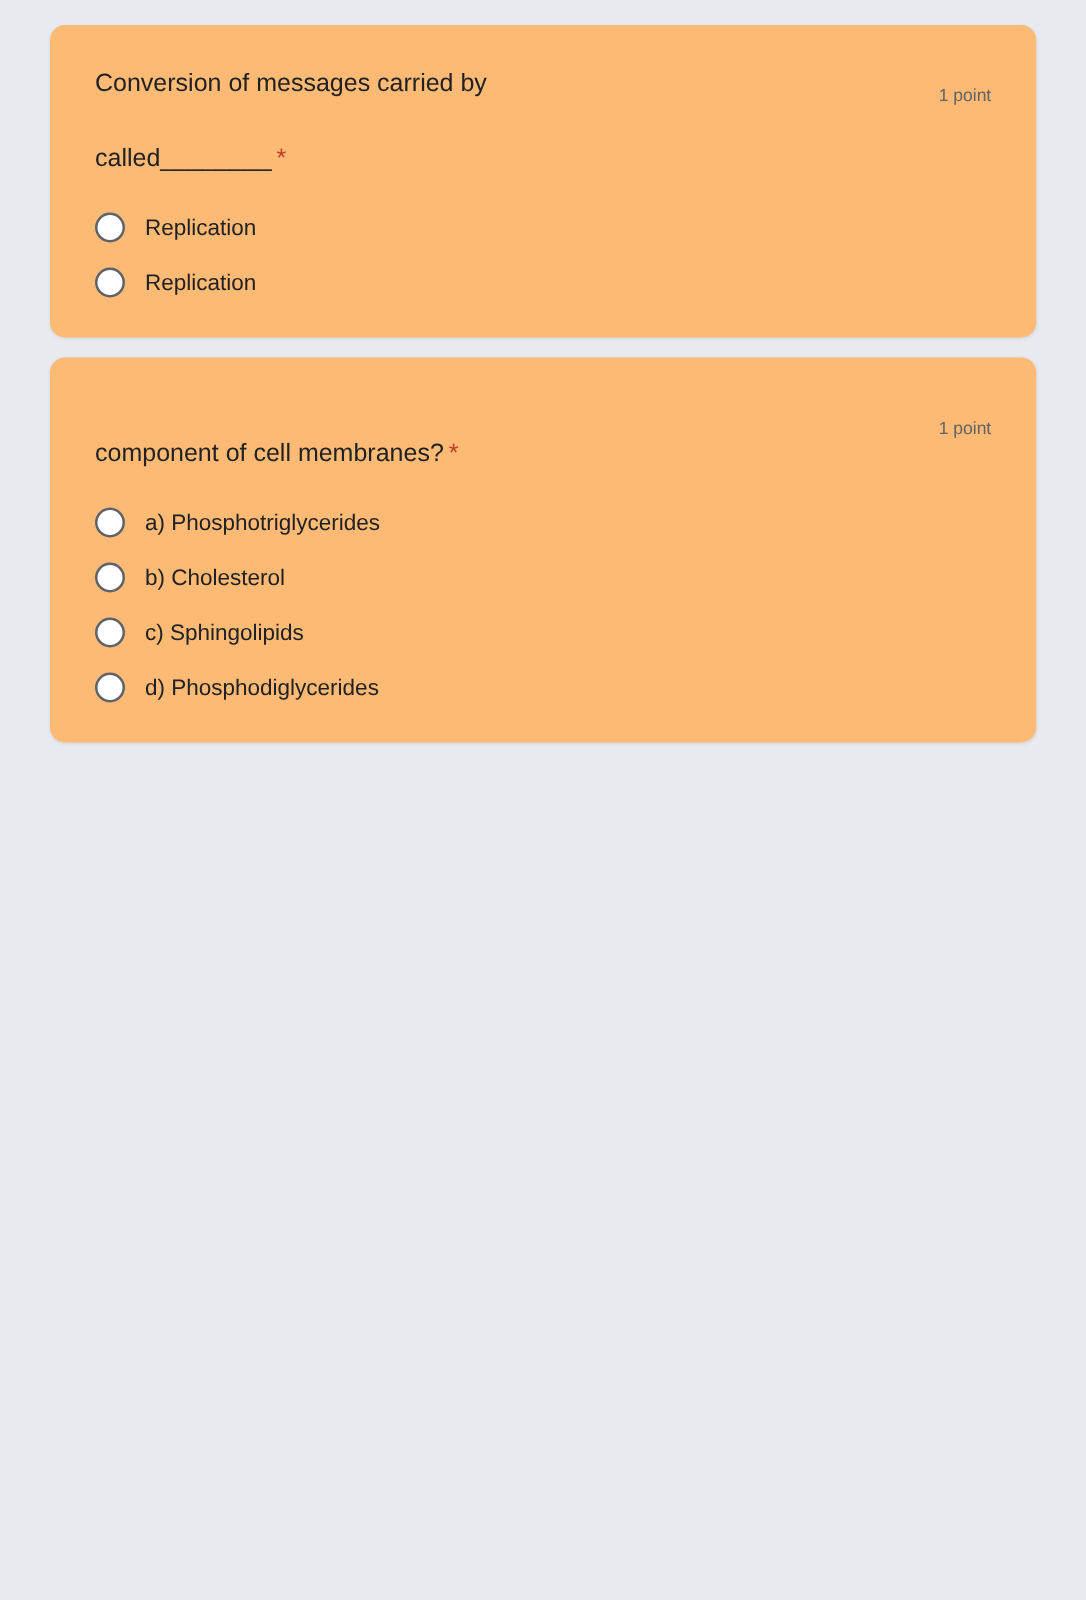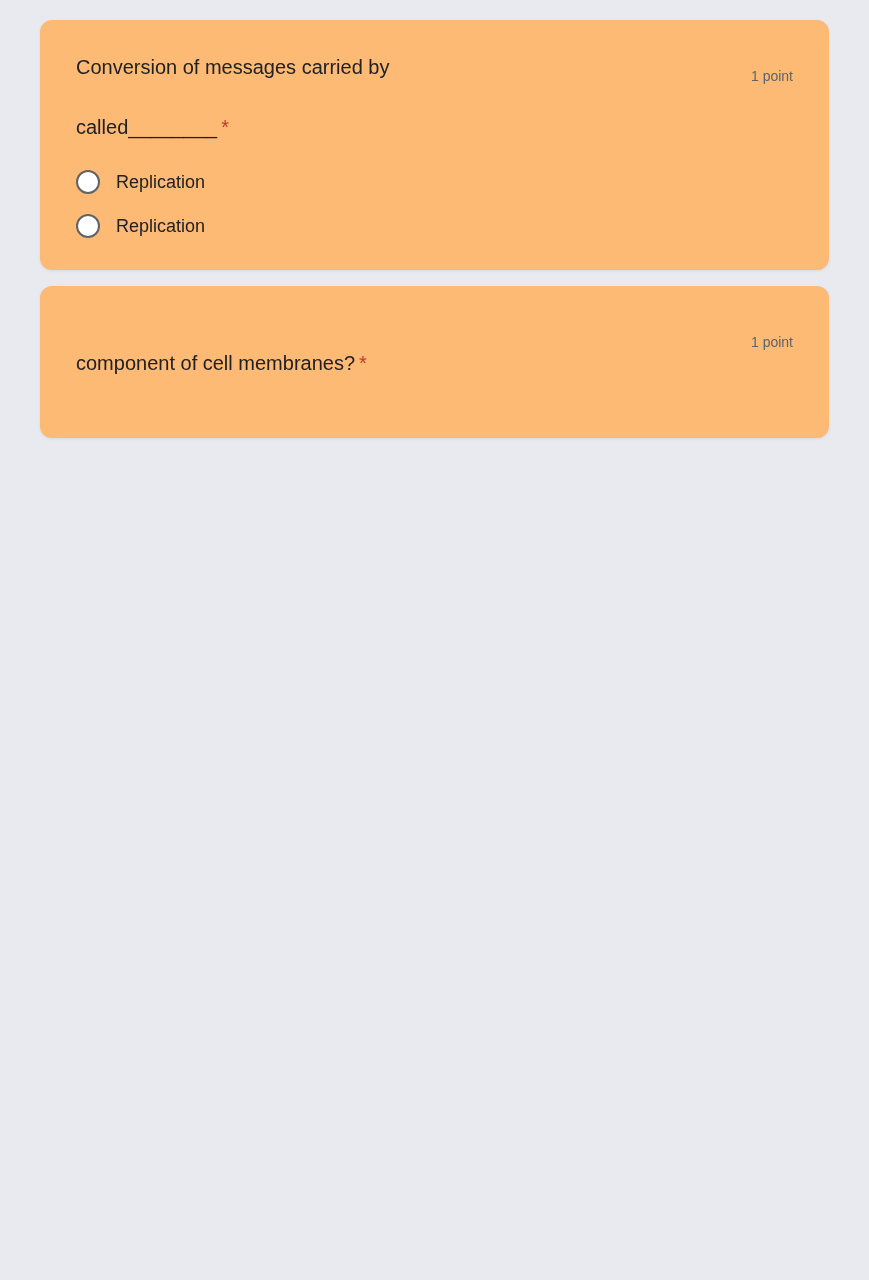--- a/index.html
+++ b/index.html
@@ -110,13 +110,31 @@
 
 <div class="question-card">
   <div class="question-header">
     <div class="question-text">
       <br>
       <span>component of cell membranes?</span><span class="required-star">*</span>
     </div>
     <div class="point-label">1 point</div>
   </div>
 
+  <div class="options-list">
+    <label class="option-item">
+      <div class="radio-circle"></div>
+      <span class="option-text">a) Phosphotriglycerides</span>
+    </label>
+    <label class="option-item">
+      <div class="radio-circle"></div>
+      <span class="option-text">b) Cholesterol</span>
+    </label>
+    <label class="option-item">
+      <div class="radio-circle"></div>
+      <span class="option-text">c) Sphingolipids</span>
+    </label>
+    <label class="option-item">
+      <div class="radio-circle"></div>
+      <span class="option-text">d) Phosphodiglycerides</span>
+    </label>
+  </div>
 </div>
 
 </body></html>

